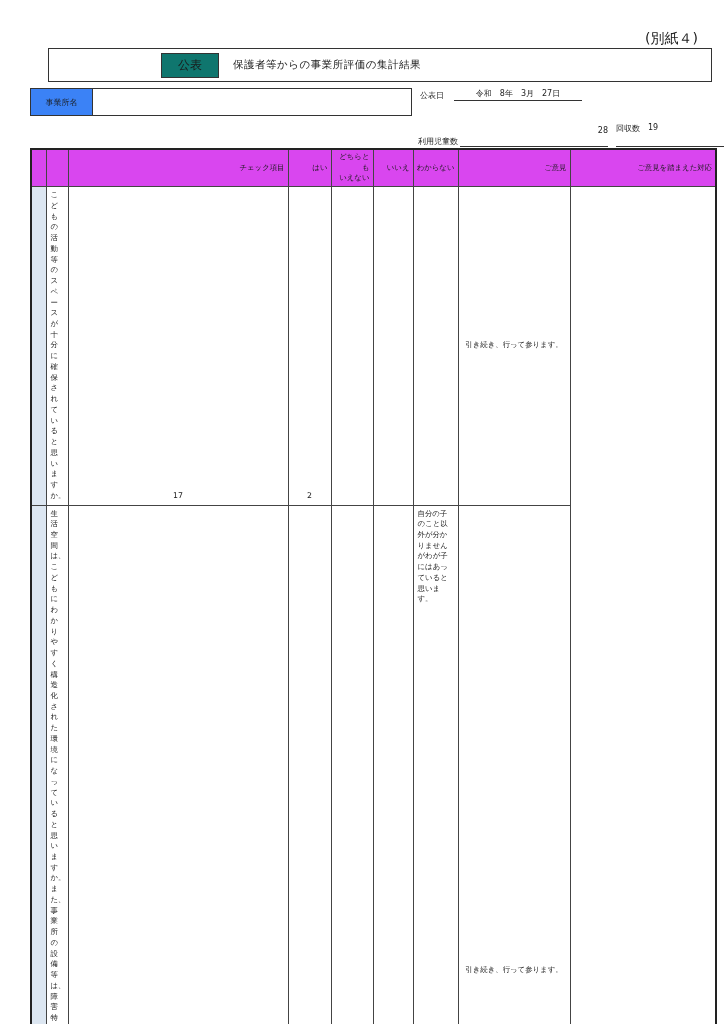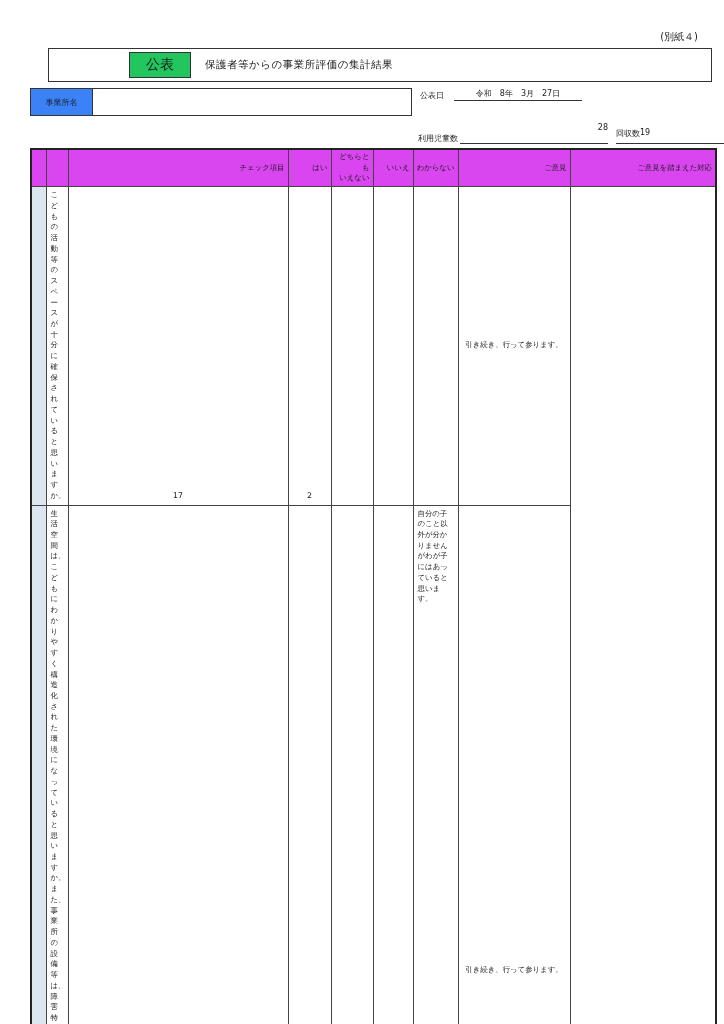--- a/index.html
+++ b/index.html
@@ -2,44 +2,44 @@
 <html><head>
 <meta charset="utf-8">
 <style>
   * { box-sizing: border-box; margin: 0; padding: 0; }
   html,body { background:#fff; }
   body {
     width:724px; height:1024px; position:relative;
     font-family:"DejaVu Sans","Liberation Sans",sans-serif;
     color:#1a1a1a; font-size:8px;
   }
-  .sheet-note { position:absolute; top:30px; right:26px; font-size:10px; }
+  .sheet-note { position:absolute; top:30px; right:26px; font-size:14px; }
   .title-box {
     position:absolute; left:48px; top:48px; width:664px; height:34px;
     border:1.2px solid #333; display:flex; align-items:center;
   }
   .pub-badge {
-    border:1.2px solid #333; padding:3px 16px; font-size:14px;
-    margin-left:80px; background:#22c55e;
+    border:1.2px solid #333; padding:3px 16px; font-size:12px;
+    margin-left:112px; background:#0f766e;
   }
   .doc-title { font-size:10.5px; margin-left:14px; letter-spacing:0.5px; }
   .office-box {
     position:absolute; left:30px; top:88px; width:382px; height:28px;
     border:1.6px solid #333; display:flex; align-items:stretch;
   }
   .office-label {
     width:62px; background:#3b82f6; border-right:1.2px solid #333;
     display:flex; align-items:center; justify-content:center; font-size:8px;
   }
   .office-value { display:flex; align-items:center; padding-left:7px; font-size:8.5px; flex:1; }
   .pub-date { position:absolute; left:420px; top:88px; display:flex; align-items:flex-end; font-size:8px; }
   .pub-date .uline { border-bottom:1.4px solid #333; width:128px; text-align:center; margin-left:10px; padding-bottom:1px;}
   .counts-row { position:absolute; left:418px; top:123px; display:flex; align-items:flex-end; font-size:8px; }
   .counts-row .uline1 { border-bottom:1.4px solid #333; width:148px; text-align:right; margin-left:2px; padding-bottom:11px;}
-  .counts-row .uline2 { border-bottom:1.4px solid #333; width:108px; margin-left:8px; padding-bottom:4px; display:flex; }
+  .counts-row .uline2 { border-bottom:1.4px solid #333; width:108px; margin-left:8px; padding-bottom:12px; display:flex; gap:8px;}
   table.survey {
     position:absolute; left:30px; top:148px; width:685px;
     border-collapse:collapse; table-layout:fixed;
     border:2px solid #222;
   }
   .survey th, .survey td {
     border:1px solid #444; font-size:7.4px; line-height:1.45;
     padding:2px 3px; overflow:hidden;
   }
   .survey thead th { background:#d946ef; font-weight:normal; height:26px; text-align:right; vertical-align:middle; }

